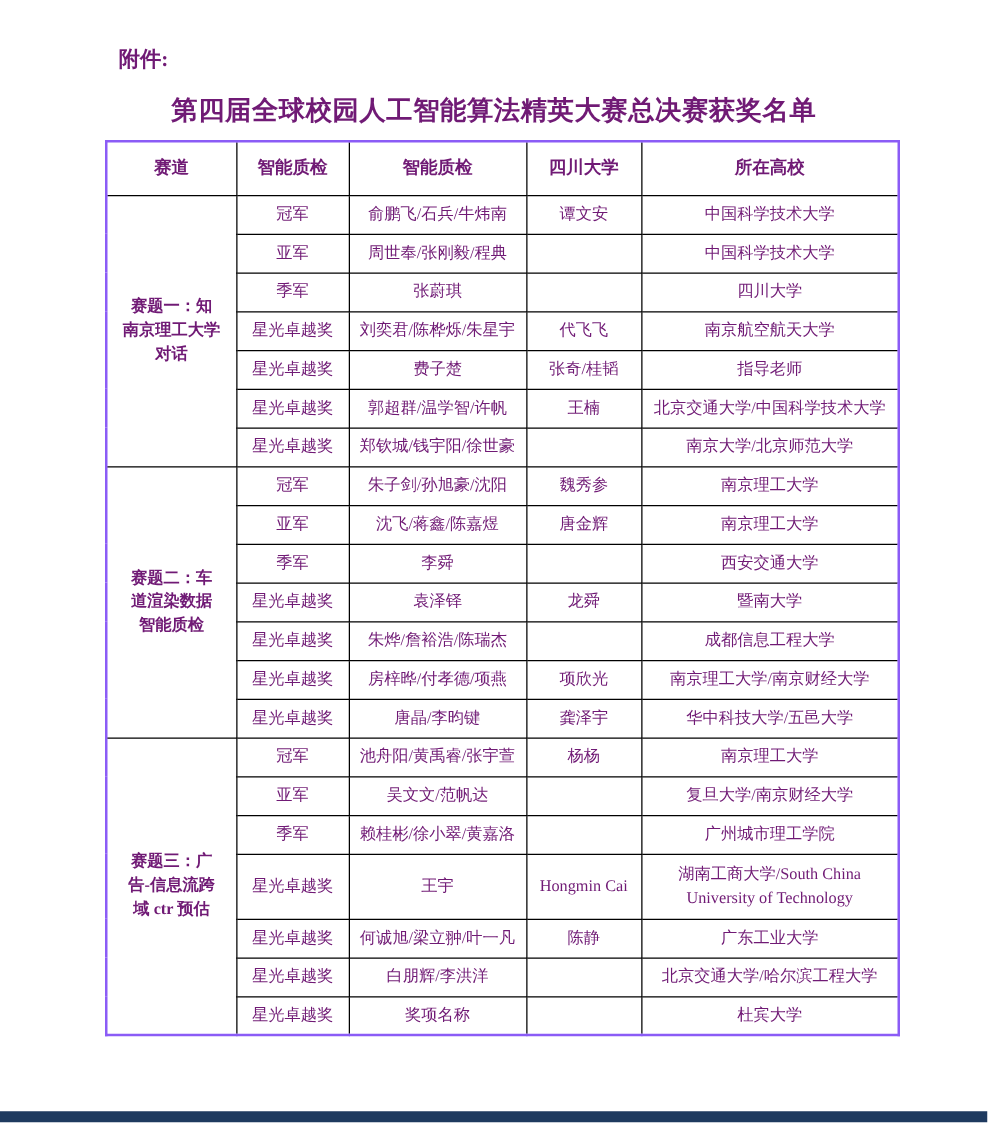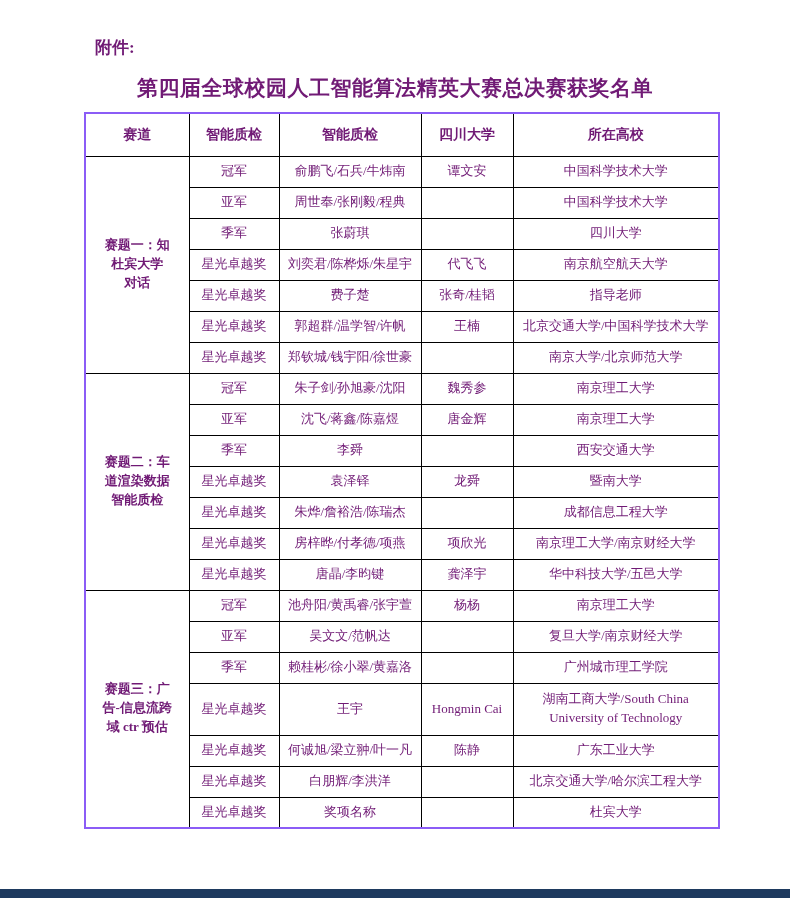--- a/index.html
+++ b/index.html
@@ -82,21 +82,21 @@
           <th>赛道</th>
           <th>智能质检</th>
           <th>智能质检</th>
           <th>四川大学</th>
           <th>所在高校</th>
         </tr>
       </thead>
     <tbody>
         <tr>
           <td rowspan="7" class="track-cell">赛题一：知
-杜宾大学
+南京理工大学
 对话</td>
           <td>冠军</td>
           <td>俞鹏飞/石兵/牛炜南</td>
           <td>谭文安</td>
           <td>中国科学技术大学</td>
         </tr>
         <tr>
           <td>亚军</td>
           <td>周世奉/张刚毅/程典</td>
           <td></td>

